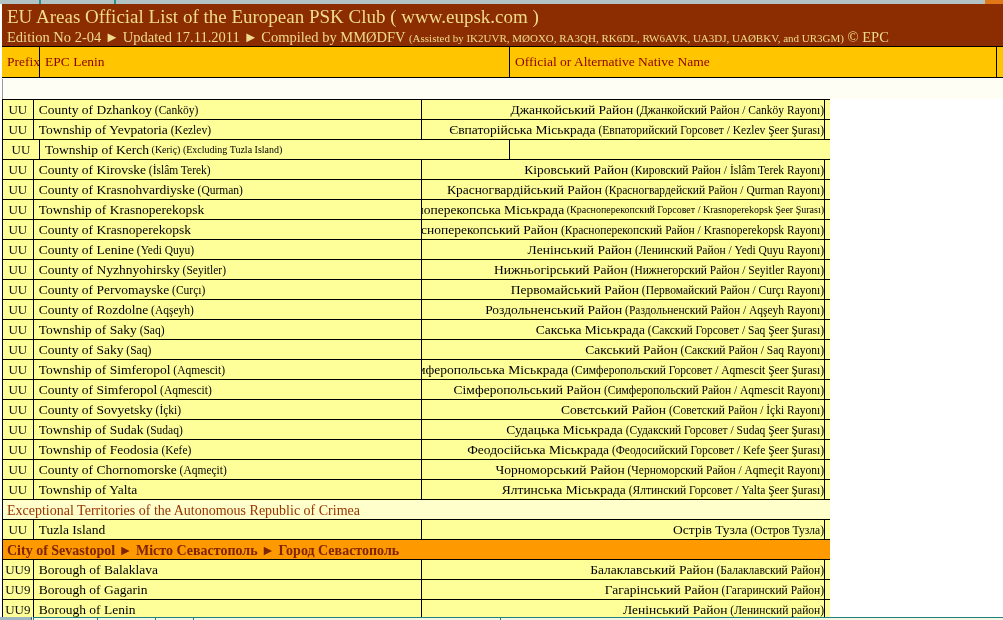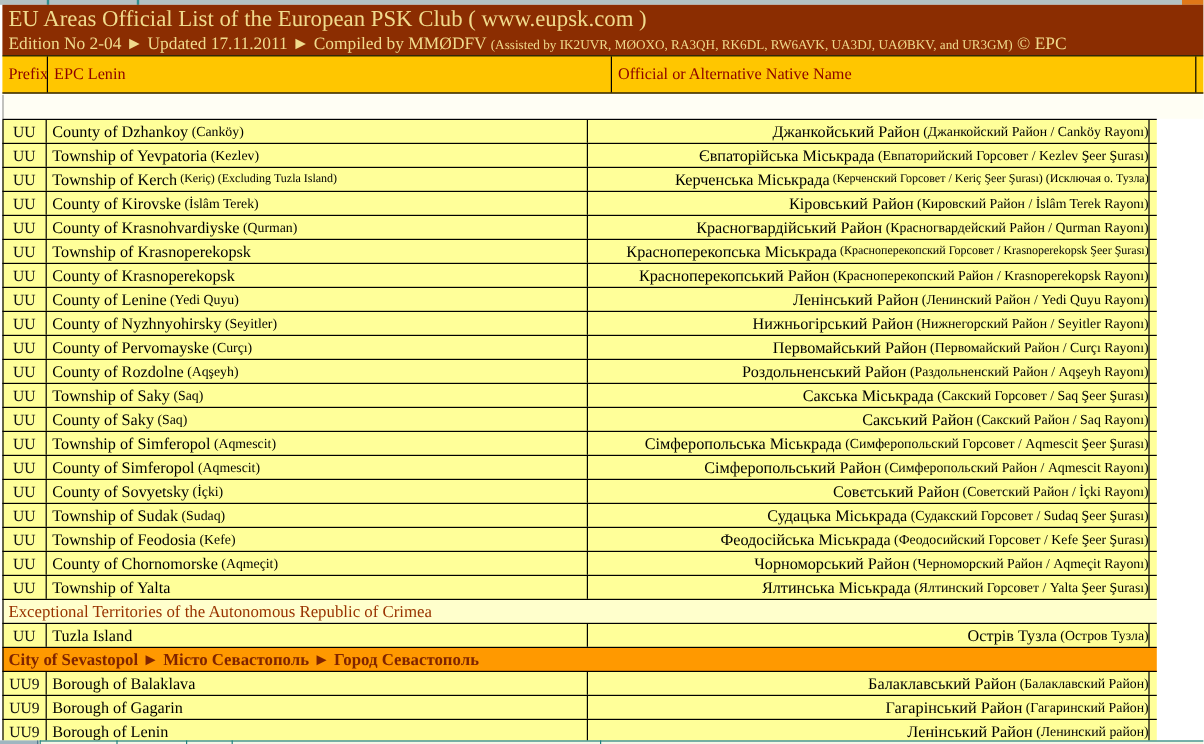--- a/index.html
+++ b/index.html
@@ -24,21 +24,21 @@
   .colheader > div { border-right:1px solid #000; display:flex; align-items:center; padding-left:5px; white-space:nowrap; overflow:hidden; }
   .ch-prefix { width:38px; }
   .ch-name { width:470px; }
   .ch-native { width:487px; }
   .ch-sliver { width:6px; border-right:none !important; }
 
   
   .gap-row { position:absolute; left:2px; top:79px; width:1001px; height:20px; background:#fffef4; border-left:1px solid #9a9a9a; }
 
   
-  .tbody { position:absolute; left:2px; top:99px; width:962px; border-top:1px solid #000; }
+  .tbody { position:absolute; left:2px; top:99px; width:828px; border-top:1px solid #000; }
   .row { display:flex; height:20px; border-bottom:1px solid #000; border-left:1px solid #000; background:#ffff99; }
   .row.data .cell { border-right:1px solid #000; display:flex; align-items:center; white-space:nowrap; overflow:hidden; }
   .cell.prefix { width:37px; justify-content:center; font-size:13px; color:#111; }
   .cell.name { width:470px; padding-left:5px; }
   .cell.native { width:487px; padding-left:5px;justify-content:flex-end; }
   .cell.sliver { width:6px; border-right:none !important; }
   .cell .main { font-size:13.5px; color:#000; }
   .cell .paren { font-size:11.5px; color:#000; }
   .cell .paren.xs { font-size:10px; }
 
@@ -105,24 +105,20 @@
           <span class="paren">&nbsp;(Евпаторийский Горсовет / Kezlev Şeer Şurası)</span>
         </div>
         <div class="cell sliver"></div>
       </div>
       <div class="row data">
         <div class="cell prefix">UU</div>
         <div class="cell name">
           <span class="main">Township of Kerch</span>
           <span class="paren xs">&nbsp;(Keriç) (Excluding Tuzla Island)</span>
         </div>
-        <div class="cell native">
-          <span class="main">Керченська Міськрада</span>
-          <span class="paren xs">&nbsp;(Керченский Горсовет / Keriç Şeer Şurası) (Исключая о. Тузла)</span>
-        </div>
         <div class="cell sliver"></div>
       </div>
       <div class="row data">
         <div class="cell prefix">UU</div>
         <div class="cell name">
           <span class="main">County of Kirovske</span>
           <span class="paren">&nbsp;(İslâm Terek)</span>
         </div>
         <div class="cell native">
           <span class="main">Кіровський Район</span>

